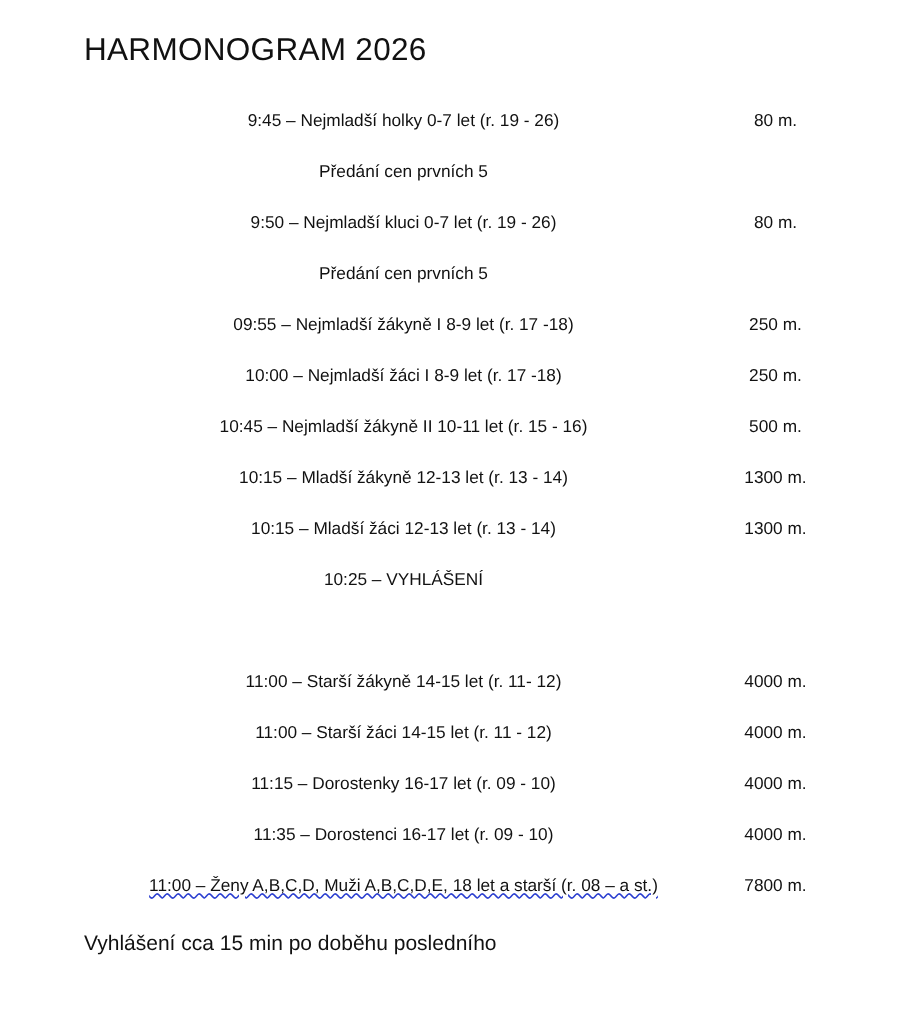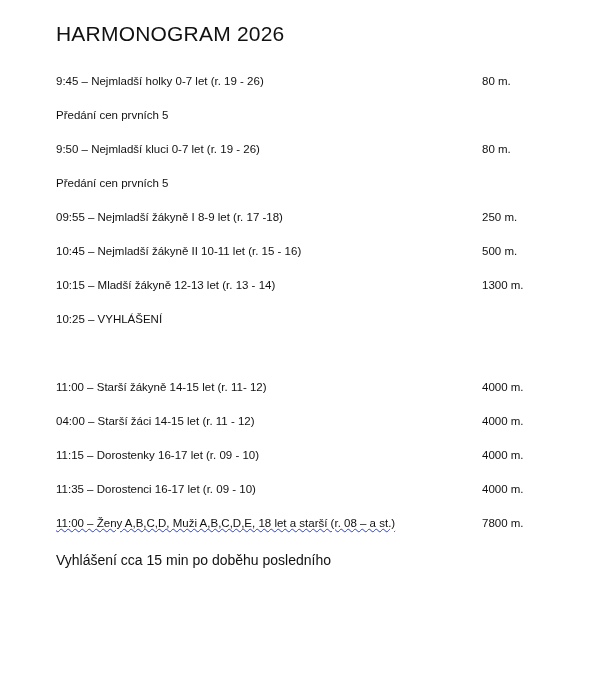--- a/index.html
+++ b/index.html
@@ -33,20 +33,21 @@
     width: 100%;
     border-collapse: collapse;
     font-family: "Liberation Sans", sans-serif;
     font-size: 11.5px;
     color: #111111;
   }
   .schedule tr.row td {
     padding: 0;
     height: 34px;
     vertical-align: middle;
+    text-align: center;
   }
   td.c-label {
     text-align: left;
     white-space: nowrap;
   }
   td.c-dist {
     text-align: left;
     white-space: nowrap;
     width: 70px;
     padding-left: 2px;
@@ -98,50 +99,58 @@
       <tr class="row">
         <td class="c-label indent">Předání cen prvních 5</td>
         <td class="c-dist"></td>
       </tr>
 
       <tr class="row">
         <td class="c-label">09:55 – Nejmladší žákyně I 8-9 let (r. 17 -18)</td>
         <td class="c-dist">250 m.</td>
       </tr>
 
+      <tr class="row">
+        <td class="c-label">10:00 – Nejmladší žáci I 8-9 let (r. 17 -18)</td>
+        <td class="c-dist">250 m.</td>
+      </tr>
 
       <tr class="row">
         <td class="c-label">10:45 – Nejmladší žákyně II 10-11 let (r. 15 - 16)</td>
         <td class="c-dist">500 m.</td>
       </tr>
 
 
       <tr class="row">
         <td class="c-label">10:15 – Mladší žákyně 12-13 let (r. 13 - 14)</td>
         <td class="c-dist">1300 m.</td>
       </tr>
 
+      <tr class="row">
+        <td class="c-label">10:15 – Mladší žáci 12-13 let (r. 13 - 14)</td>
+        <td class="c-dist">1300 m.</td>
+      </tr>
 
       <tr class="row">
         <td class="c-label">10:25 – VYHLÁŠENÍ</td>
         <td class="c-dist"></td>
       </tr>
 
       <tr class="row gap-row">
         <td class="c-label"></td>
         <td class="c-dist"></td>
       </tr>
 
       <tr class="row">
         <td class="c-label">11:00 – Starší žákyně 14-15 let (r. 11- 12)</td>
         <td class="c-dist">4000 m.</td>
       </tr>
 
       <tr class="row">
-        <td class="c-label">04:00 – Starší žáci 14-15 let (r. 11 - 12)</td>
+        <td class="c-label">11:00 – Starší žáci 14-15 let (r. 11 - 12)</td>
         <td class="c-dist">4000 m.</td>
       </tr>
 
       <tr class="row">
         <td class="c-label">11:15 – Dorostenky 16-17 let (r. 09 - 10)</td>
         <td class="c-dist">4000 m.</td>
       </tr>
 
       <tr class="row">
         <td class="c-label">11:35 – Dorostenci 16-17 let (r. 09 - 10)</td>

